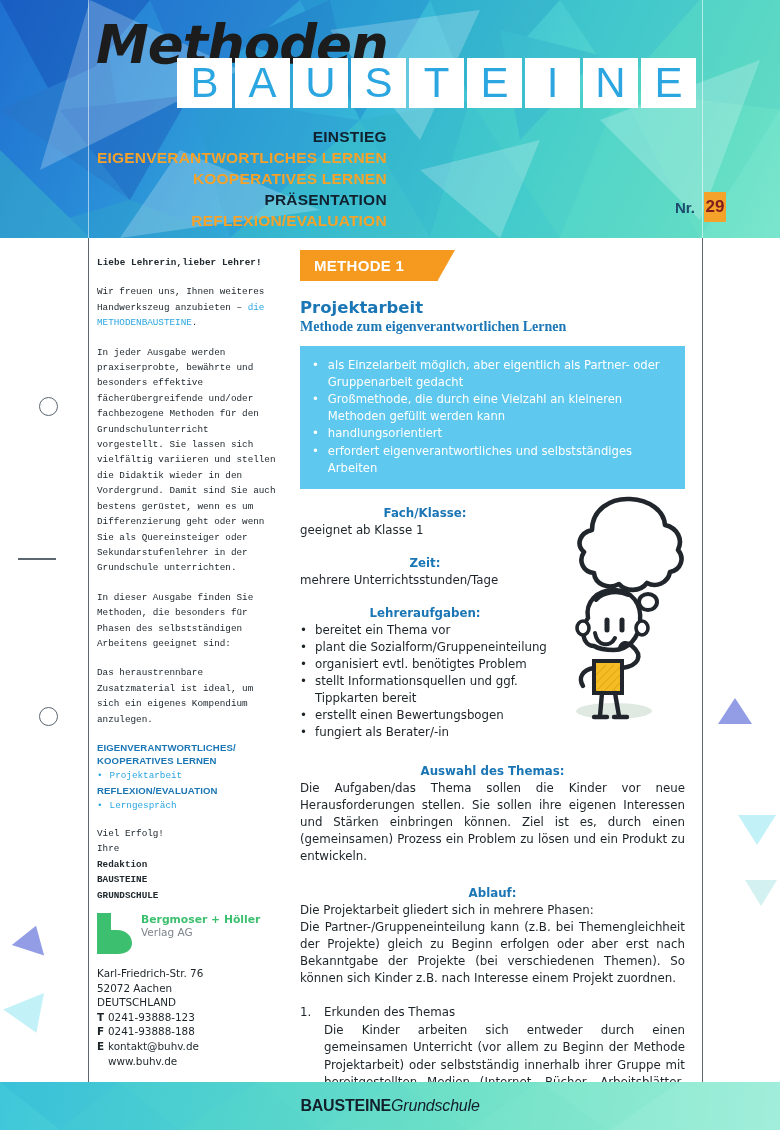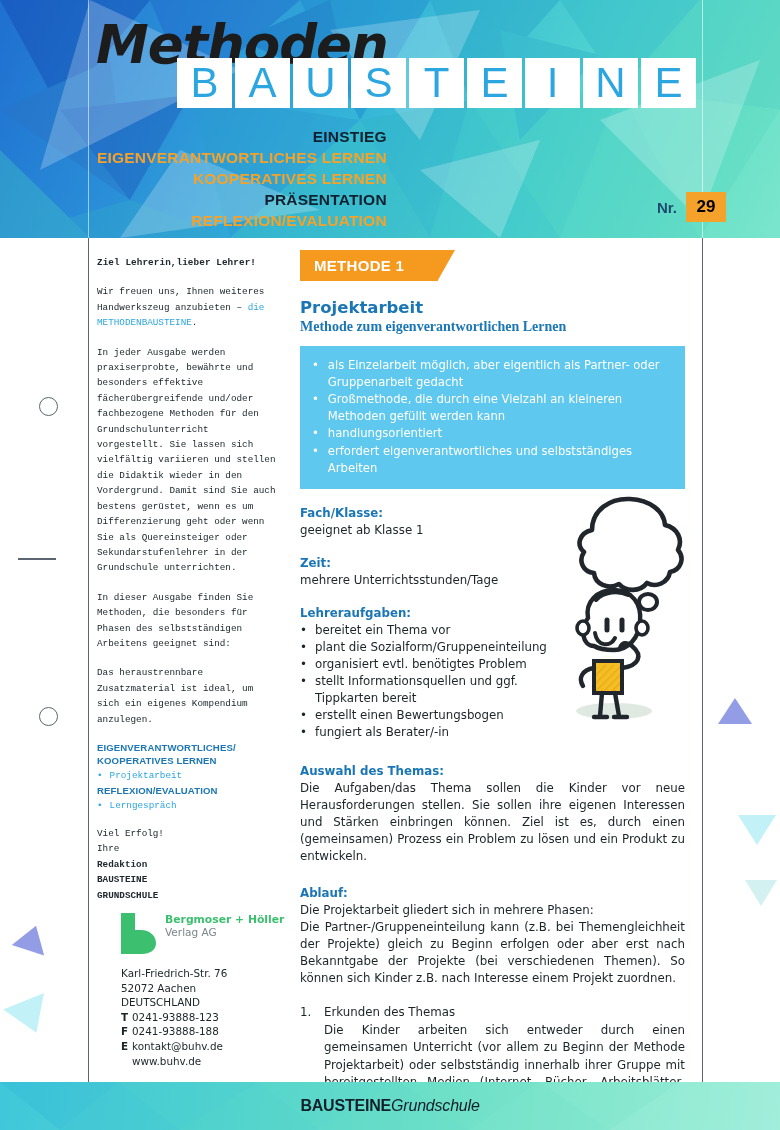--- a/index.html
+++ b/index.html
@@ -24,22 +24,22 @@
   .tile{background:#ffffff;width:55px;height:50px;display:flex;align-items:center;justify-content:center;
     color:#2ba6e0;font-size:42px;font-weight:400;font-family:"Liberation Sans",sans-serif;line-height:1;}
 
   .navlist{position:absolute;left:97px;top:126px;text-align:right;}
   .navlist div{font-size:15.5px;font-weight:700;line-height:21px;letter-spacing:.2px;}
   .nav-dark{color:#10202e;}
   .nav-orange{color:#f5a22a;}
 
   .nr-wrap{position:absolute;right:78px;top:192px;display:flex;align-items:center;gap:9px;}
   .nr-label{font-size:15px;font-weight:600;color:#1d4b6e;}
-  .nr-box{background:#f5a22a;color:#000000;font-size:17px;font-weight:700;
-    width:40px;height:30px;display:flex;align-items:center;justify-content:center;}
+  .nr-box{background:#f5a22a;color:#7f1d1d;font-size:17px;font-weight:700;
+    width:22px;height:30px;display:flex;align-items:center;justify-content:center;}
 
   
   .vrule{position:absolute;top:238px;width:1.4px;height:855px;background:#5b6670;}
   .vrule.l{left:88px;} .vrule.r{left:702px;}
   .punch{position:absolute;width:17px;height:17px;border:1.6px solid #5b6670;border-radius:50%;background:#fff;}
   .punch.p1{left:39px;top:397px;} .punch.p2{left:39px;top:707px;}
   .tickmark{position:absolute;left:18px;top:558px;width:38px;height:2px;background:#5b6670;}
 
   .tri{position:absolute;width:0;height:0;}
   .tri-l-up{left:15px;top:925px;border-left:17px solid transparent;border-right:17px solid transparent;
@@ -59,21 +59,21 @@
   .leftcol .mono-b{font-weight:700;letter-spacing:.1px;}
   .leftcol p{margin:0 0 14px 0;}
   .lnk{color:#2ba6e0;}
   .sec-head{color:#1b76b5;font-family:"Liberation Sans",sans-serif;font-weight:700;font-size:9.6px;
     line-height:13px;letter-spacing:.1px;}
   .sec-bullet{color:#2ba6e0;display:flex;gap:7px;line-height:15px;margin:1px 0;}
   .sign{margin-top:13px;}
   .sign .b{font-weight:700;}
 
   
-  .pub{position:absolute;left:97px;top:913px;width:190px;margin-left:24px;}
+  .pub{position:absolute;left:97px;top:913px;width:190px;}
   .pub-top{display:flex;gap:9px;align-items:flex-start;}
   .logo{width:35px;height:41px;flex:none;}
   .pub-name{font-size:10.8px;font-weight:700;color:#3dbf70;line-height:13px;font-family:"DejaVu Sans",sans-serif;}
   .pub-sub{font-size:10.5px;color:#7d858b;line-height:13px;font-family:"DejaVu Sans",sans-serif;}
   .addr{margin-top:12px;font-family:"DejaVu Sans",sans-serif;font-size:10.4px;line-height:14.6px;color:#1c2428;}
   .addr .k{font-weight:700;display:inline-block;width:11px;}
 
   
   .rightcol{position:absolute;left:300px;top:250px;width:385px;}
 
@@ -85,21 +85,21 @@
   .title{margin-top:17px;color:#1b76b5;font-size:16.5px;font-weight:700;font-family:"DejaVu Sans",sans-serif;line-height:20px;}
   .subtitle{color:#1b76b5;font-size:14px;font-weight:700;font-family:Liberation Serif, serif;line-height:18px;}
 
   .infobox{margin-top:10px;background:#5ec8ee;color:#ffffff;padding:11px 14px 12px 12px;
     font-size:11.6px;line-height:16.6px;font-family:"DejaVu Sans",sans-serif;}
   .infobox ul{margin:0;padding:0;list-style:none;}
   .infobox li{display:flex;gap:9px;margin:0 0 1px 0;}
   .infobox li .bl{flex:none;}
 
   .blk{margin-top:16px;}
-  .blk-head{color:#1b76b5;font-size:11.8px;font-weight:700;font-family:"DejaVu Sans",sans-serif;line-height:17px;}
+  .blk-head{color:#1b76b5;font-size:11.8px;font-weight:700;font-family:"DejaVu Sans",sans-serif;line-height:17px;text-align:center;}
   .blk-text{color:#1c2428;font-size:11.8px;line-height:17px;font-family:"DejaVu Sans",sans-serif;}
   .blk ul{margin:0;padding:0;list-style:none;}
   .blk li{display:flex;gap:10px;color:#1c2428;font-size:11.8px;line-height:17px;font-family:"DejaVu Sans",sans-serif;}
   .blk li .bl{flex:none;width:5px;}
 
   .narrow{width:250px;}
   .just{text-align:justify;}
 
   .numlist{margin-top:17px;}
   .numrow{display:flex;gap:11px;}
@@ -191,21 +191,21 @@
   <div class="punch p1"></div>
   <div class="punch p2"></div>
   <div class="tickmark"></div>
   <div class="tri tri-l-up"></div>
   <div class="tri tri-l-dn"></div>
   <div class="tri tri-r-up"></div>
   <div class="tri tri-r-dn"></div>
   <div class="tri tri-r-dn2"></div>
 
   <div class="leftcol">
-    <p class="mono-b">Ziel Lehrerin,lieber Lehrer!</p>
+    <p class="mono-b">Liebe Lehrerin,lieber Lehrer!</p>
     <p><span>Wir freuen uns, Ihnen weiteres Handwerkszeug anzubieten – </span><span class="lnk">die METHODENBAUSTEINE</span><span>.</span></p>
     <p>In jeder Ausgabe werden praxiserprobte, bewährte und besonders effektive fächerübergreifende und/oder fachbezogene Methoden für den Grundschulunterricht vorgestellt. Sie lassen sich vielfältig variieren und stellen die Didaktik wieder in den Vordergrund. Damit sind Sie auch bestens gerüstet, wenn es um Differenzierung geht oder wenn Sie als Quereinsteiger oder Sekundarstufenlehrer in der Grundschule unterrichten.</p>
     <p>In dieser Ausgabe finden Sie Methoden, die besonders für Phasen des selbstständigen Arbeitens geeignet sind:</p>
     <p>Das heraustrennbare Zusatzmaterial ist ideal, um sich ein eigenes Kompendium anzulegen.</p>
 
     <div>
       <div class="sec-head">EIGENVERANTWORTLICHES/</div>
       <div class="sec-head">KOOPERATIVES LERNEN</div>
       <div class="sec-bullet">
           <span>•</span>

